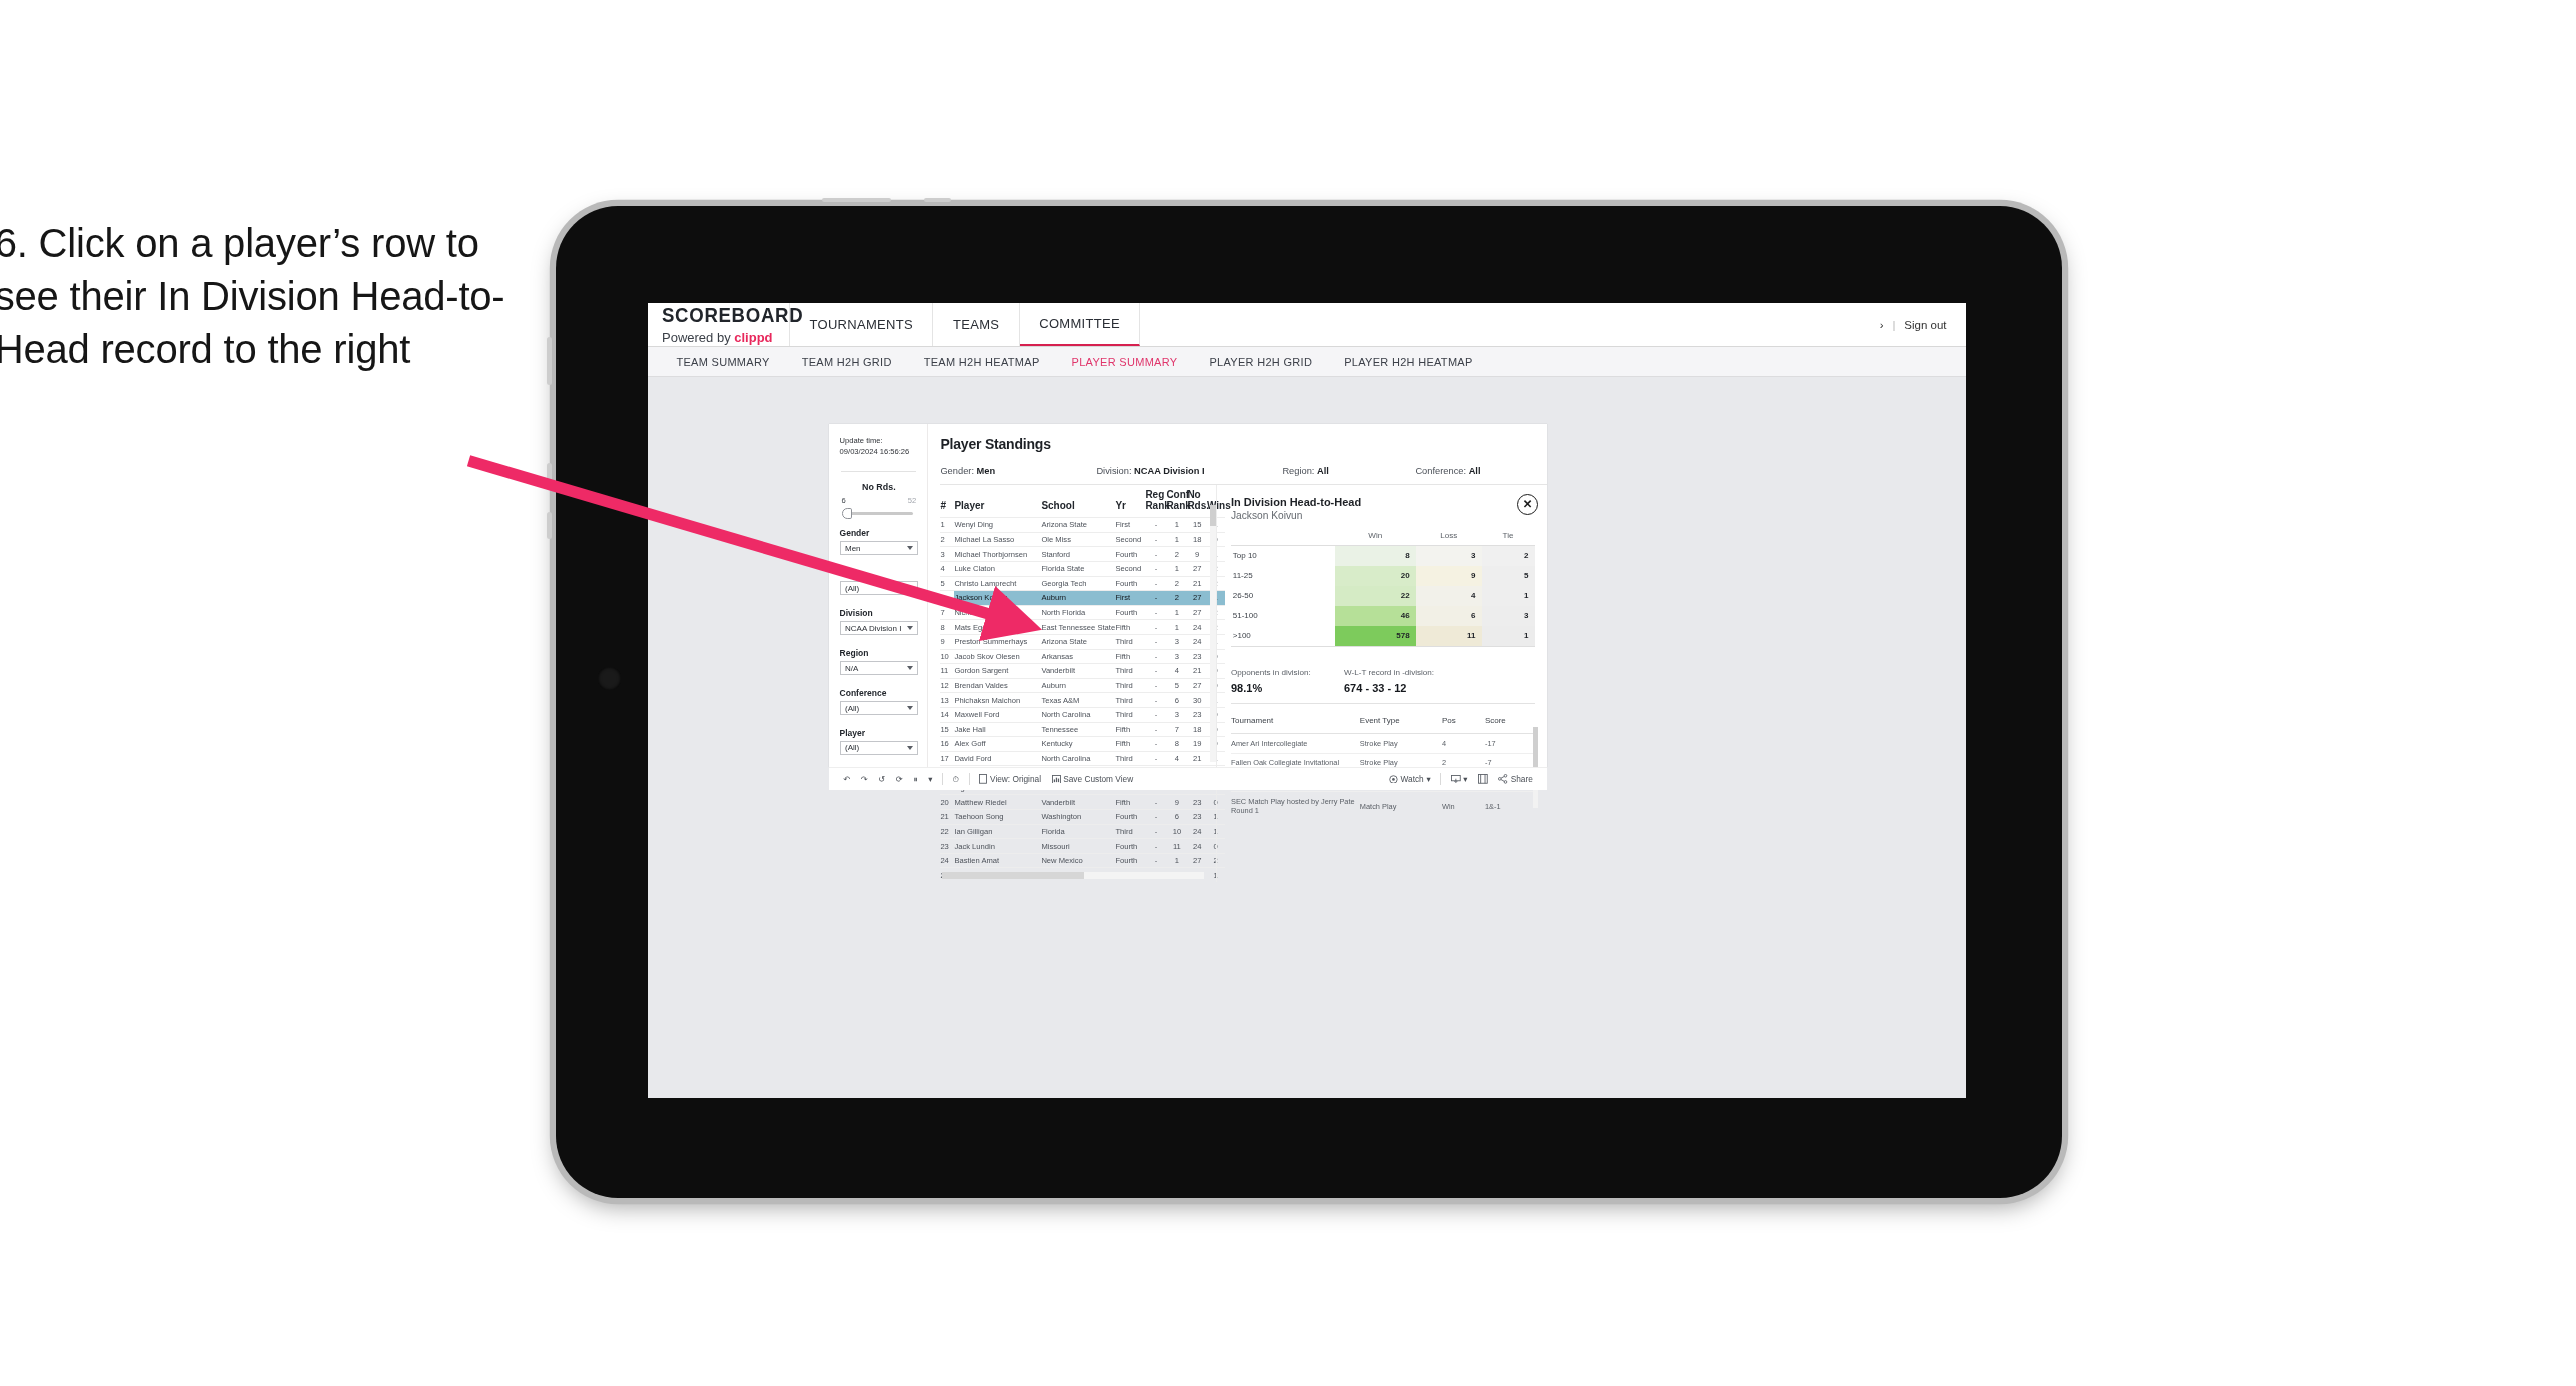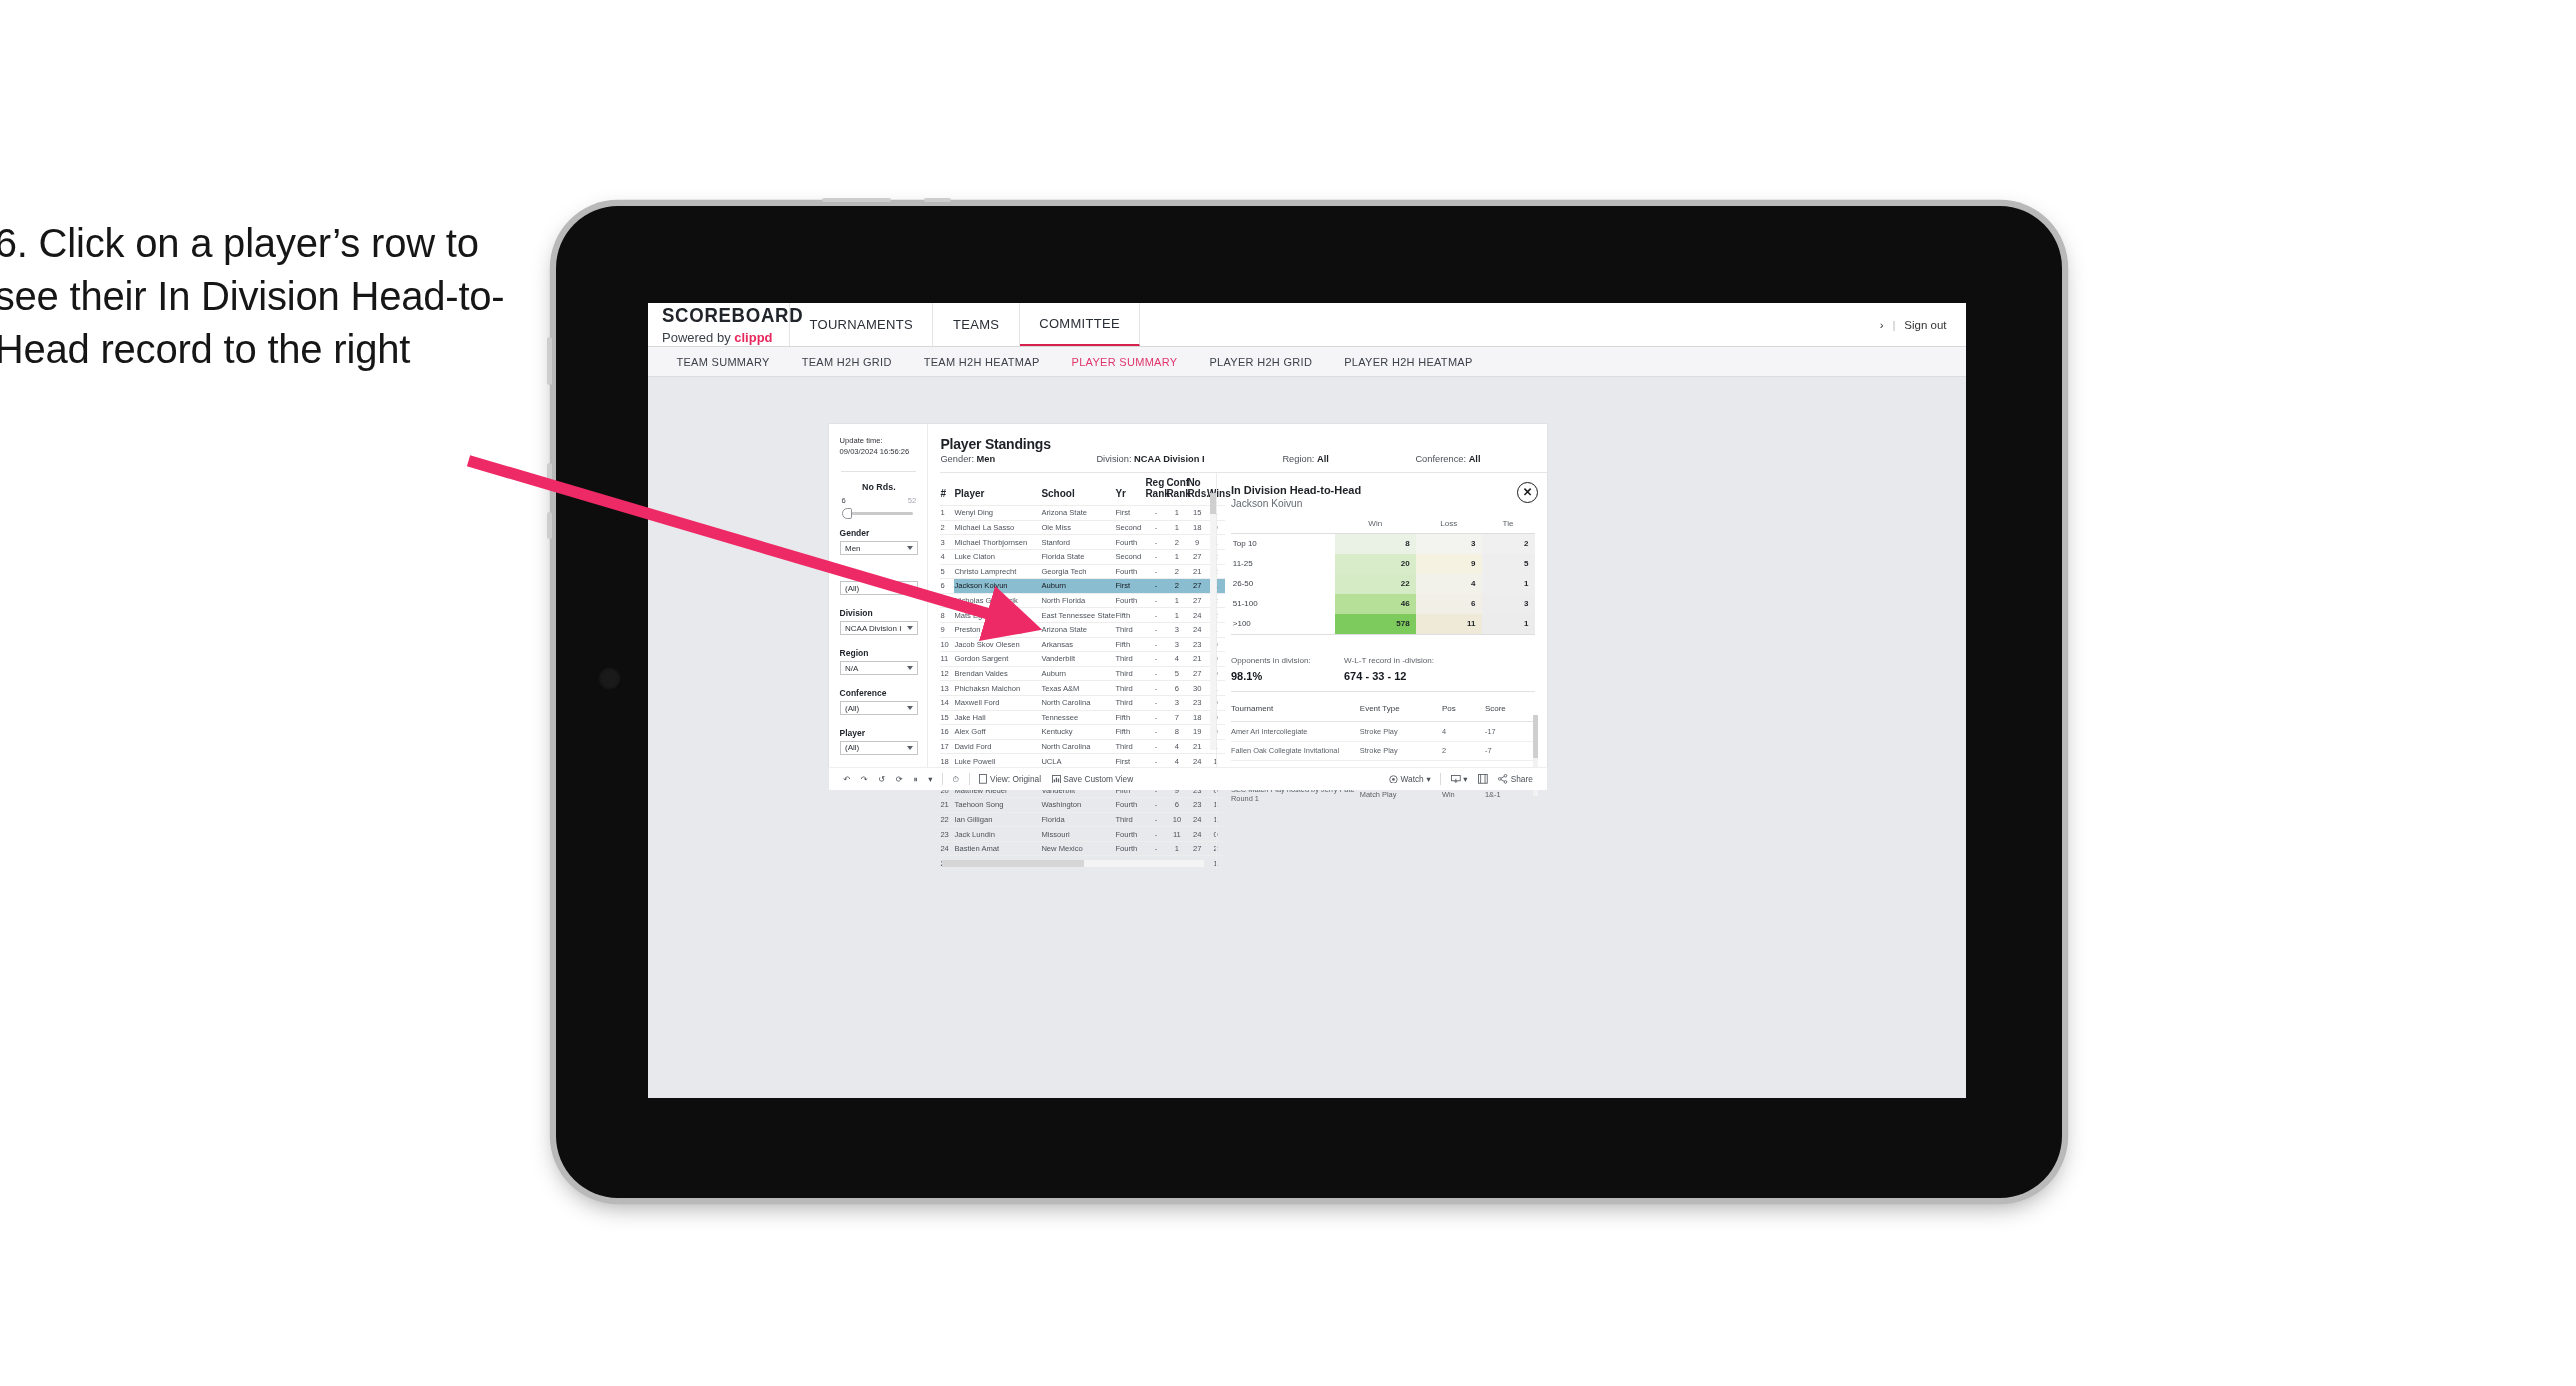--- a/index.html
+++ b/index.html
@@ -98,21 +98,21 @@
   .fselect { position: relative; height: 14px; border: 0.9px solid #c3c5c9; background: #fff;
              font-size: 8px; color: #2b2f35; display: flex; align-items: center; padding-left: 4.4px; }
   .fselect .caret { position: absolute; right: 4.4px; top: 4.4px; width: 0; height: 0;
                     border-left: 3.1px solid transparent; border-right: 3.1px solid transparent;
                     border-top: 4px solid #5a5e65; }
 
   
   .standings { flex: 1; position: relative; min-width: 0; display: flex; flex-direction: column; }
   .st-head { padding: 11.5px 0 0 12.4px; }
   .st-title { font-size: 14px; font-weight: 700; color: #1d2025; letter-spacing: -0.2px; }
-  .st-meta { display: flex; font-size: 9.3px; color: #4a4f57; margin-top: 2px; padding-bottom: 8.9px;
+  .st-meta { display: flex; font-size: 9.3px; color: #4a4f57; margin-top: 14px; padding-bottom: 8.9px;
              border-bottom: 0.9px solid #e5e5e5; padding-right: 12.4px; }
   .st-meta span b { color: #1d2025; font-weight: 700; }
   .st-meta span:nth-child(1) { width: 156px; }
   .st-meta span:nth-child(2) { width: 186px; }
   .st-meta span:nth-child(3) { width: 133px; }
 
   .st-body { position: relative; flex: 1; display: flex; }
   .st-table-wrap { position: relative; width: 288px; padding-left: 12.4px; }
   table.st { width: 100%; border-collapse: collapse; font-size: 7.6px; color: #4d525a; table-layout: fixed; }
   table.st th { font-weight: 700; color: #22262c; font-size: 10px; text-align: left;

